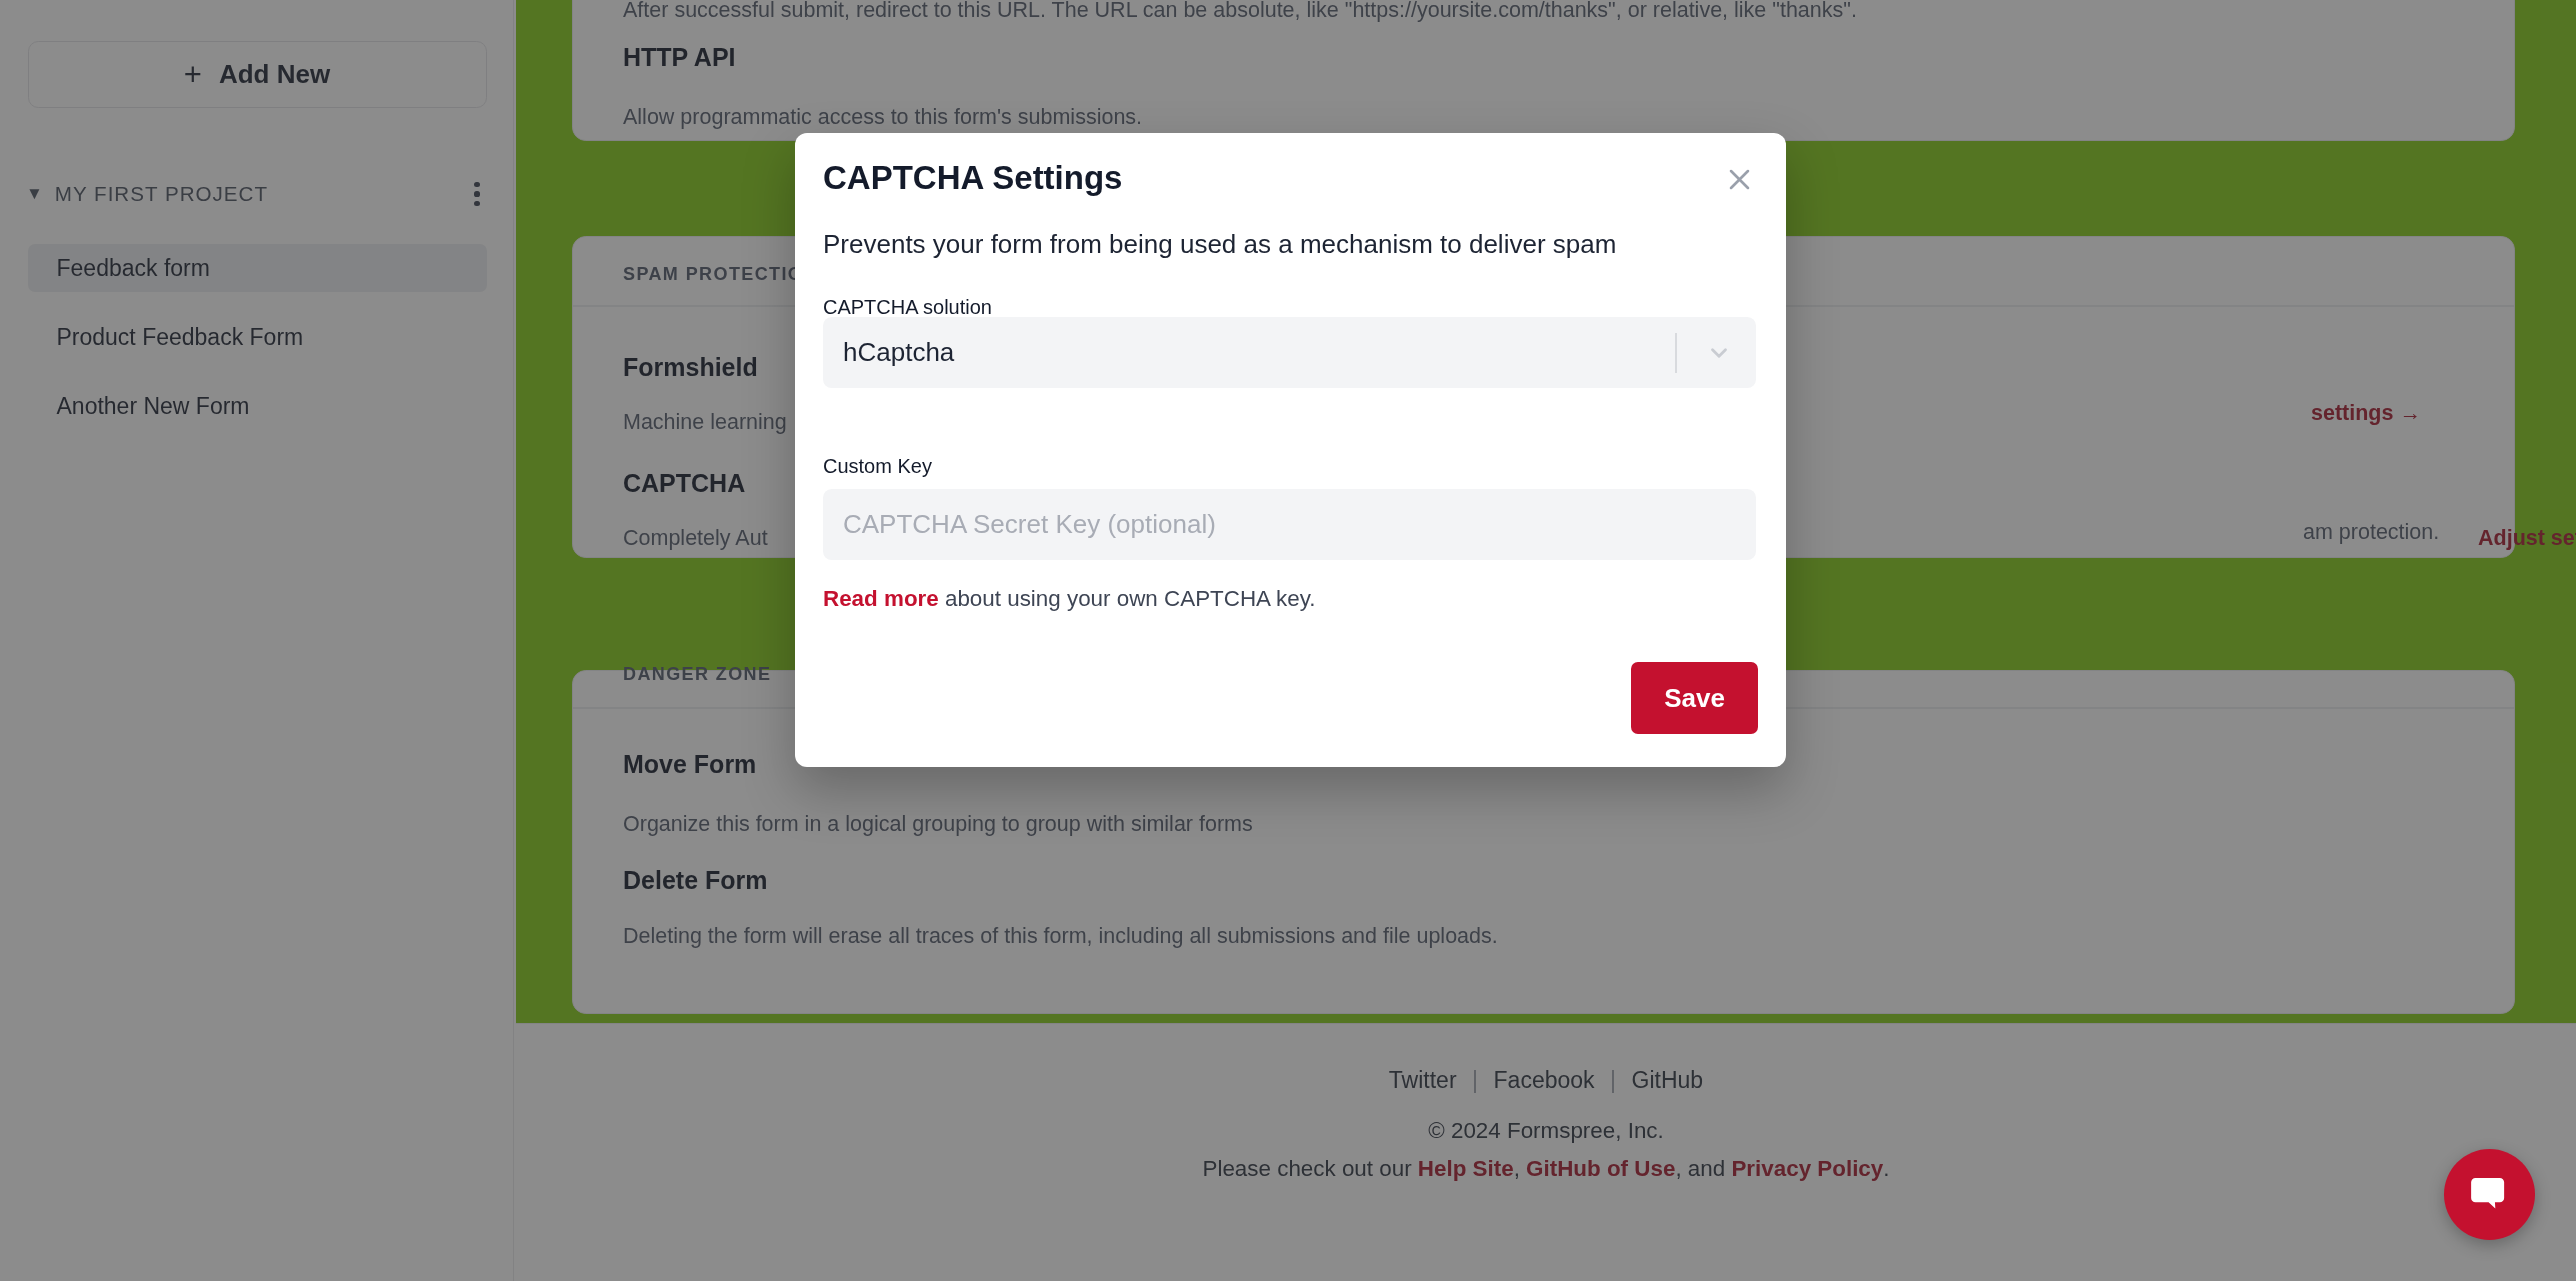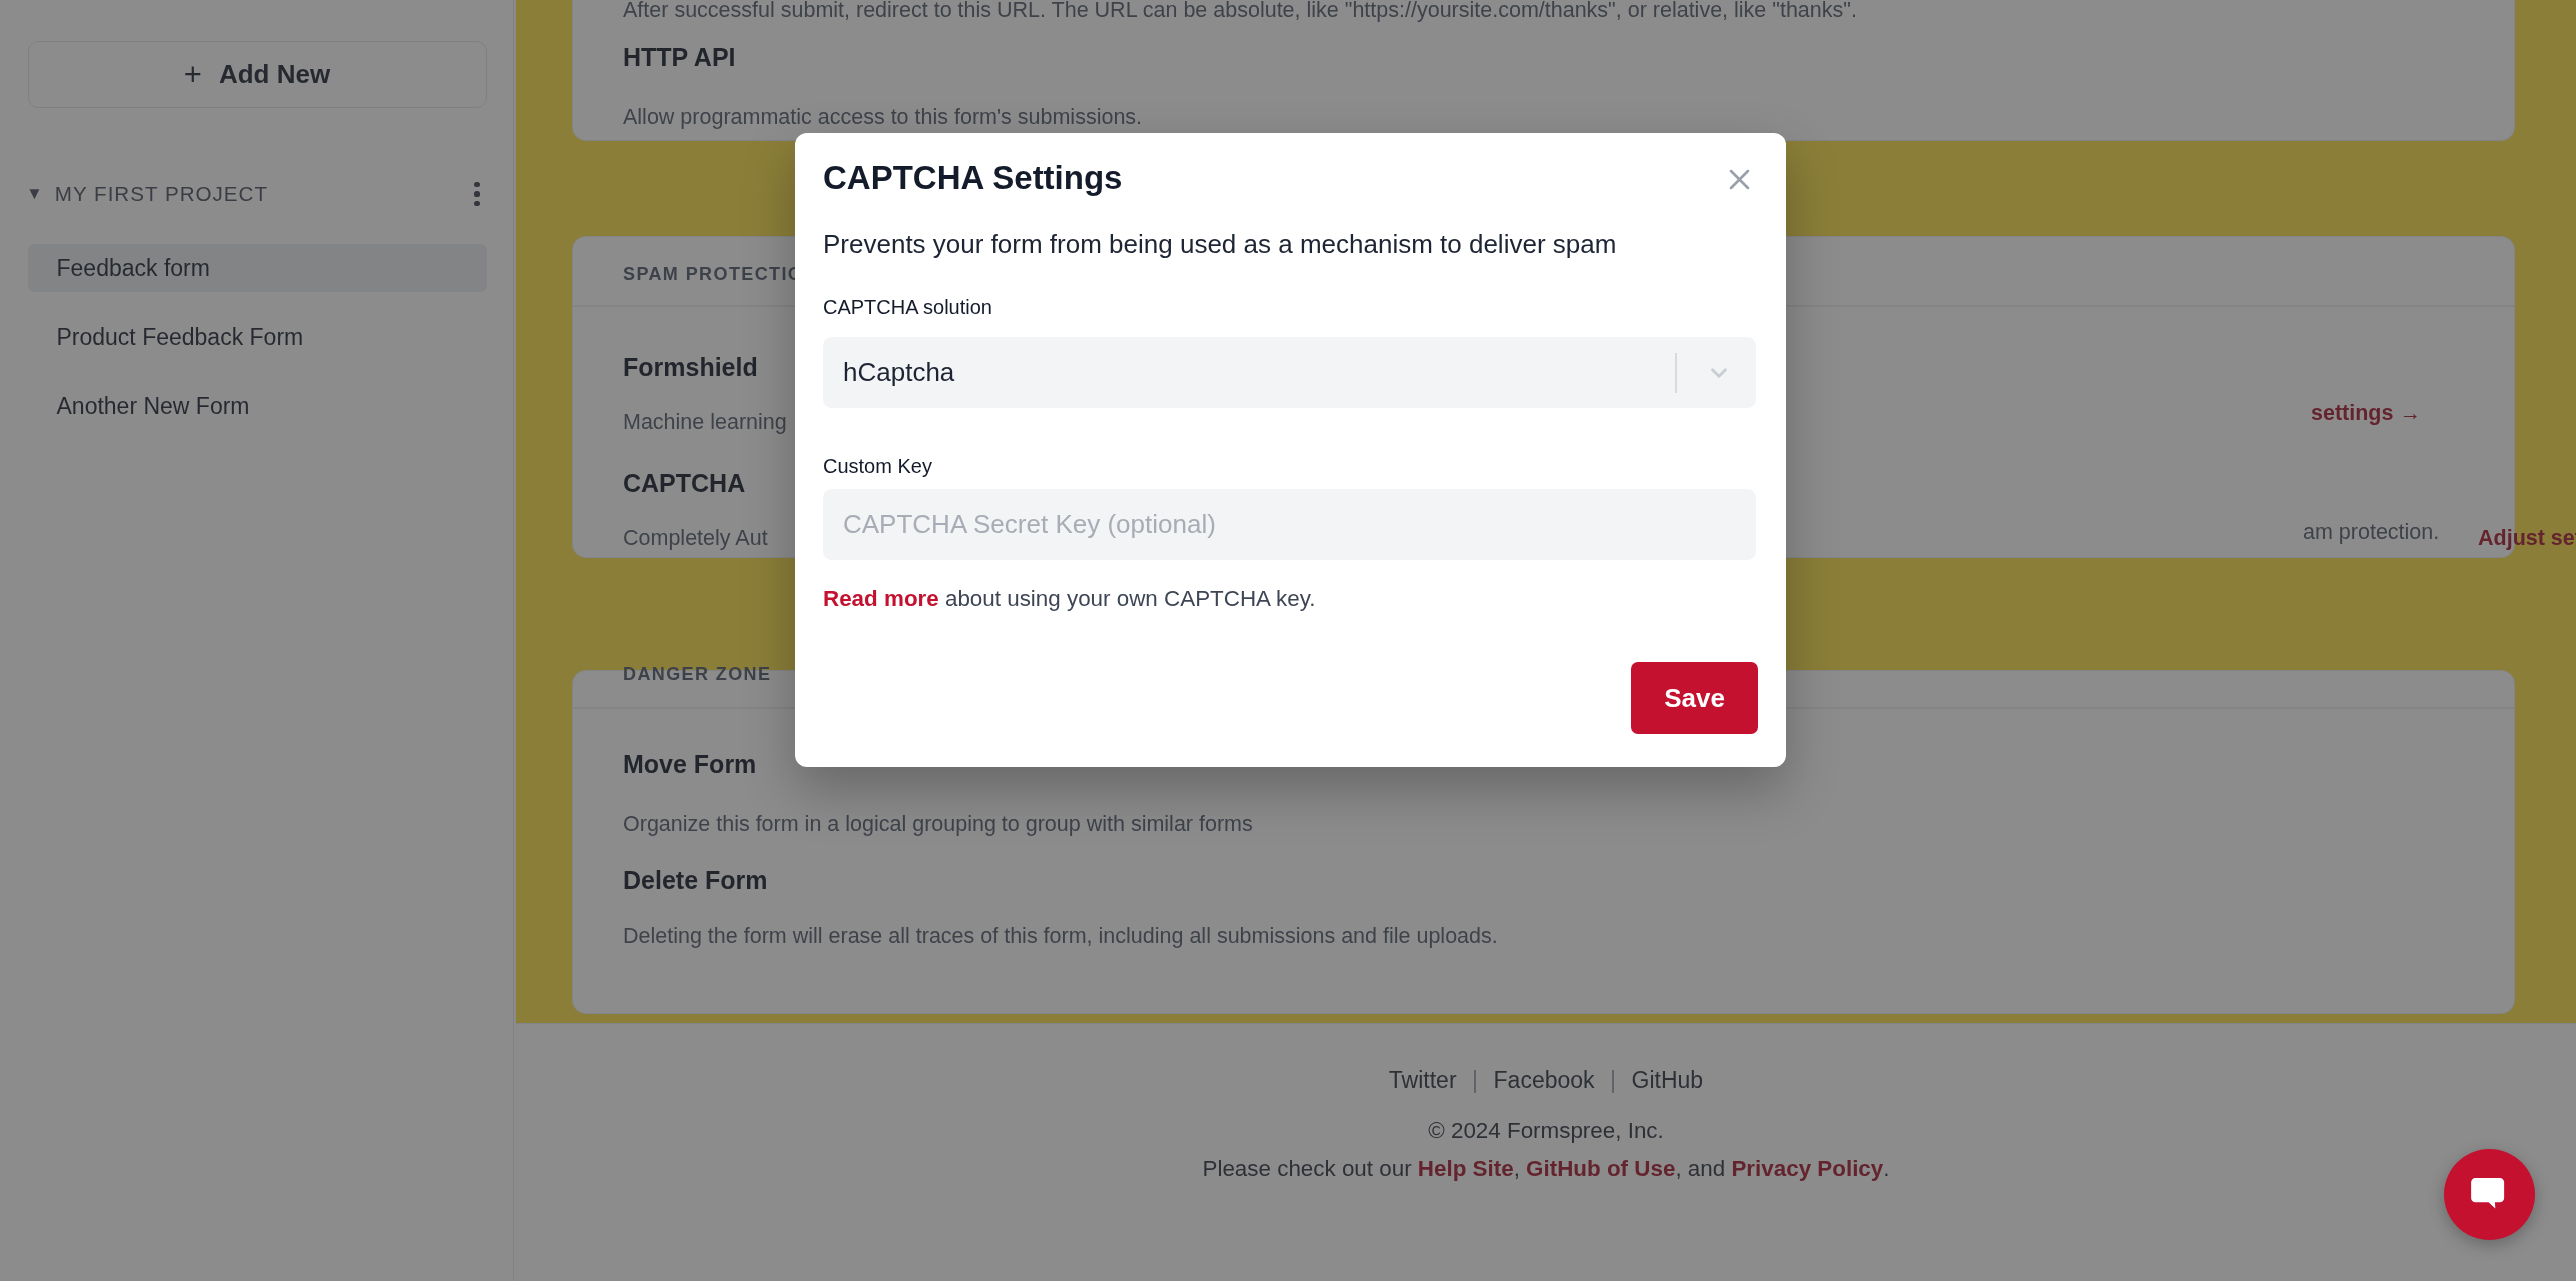--- a/index.html
+++ b/index.html
@@ -48,21 +48,21 @@
     font-size: 23px; color: #1d2433; border-radius: 6.9px; cursor: pointer;
   }
   .form-item.active { background: #eceef1; }
   .fi0 { top: 244px; }
   .fi1 { top: 313px; }
   .fi2 { top: 382px; }
 
   
   .main {
     position: absolute; left: 516px; top: 0; right: 0; bottom: 0;
-    background: #fde047;
+    background: #84cc16;
   }
   .card {
     position: absolute; background: #ffffff;
     border: 1.7px solid #eceef0;
   }
   
   .card-top {
     left: 56px; top: -103px; width: 1943px; height: 244px;
     border-radius: 13.8px;
   }
@@ -130,21 +130,21 @@
   .modal-sub {
     position: absolute; left: 28px; top: 96px;
     font-size: 26px; color: #1d2433; white-space: nowrap;
   }
   .field-label {
     position: absolute; left: 28px; font-size: 20px; font-weight: 400; color: #141b2b;
   }
   .lbl-solution { top: 163px; }
   .lbl-custom { top: 322px; }
   .select-box {
-    position: absolute; left: 28px; top: 204px; width: 933px; height: 71px;
+    position: absolute; left: 28px; top: 184px; width: 933px; height: 71px;
     background: #f3f4f6; border-radius: 8.6px; display: flex; align-items: center;
     padding: 0 0 0 20px; cursor: pointer;
   }
   .select-value { font-size: 26px; color: #1d2433; flex: 1; }
   .select-divider { width: 1.7px; height: 40px; background: #d8dade; margin-right: 29px; }
   .select-chev { margin-right: 24px; display: flex; align-items: center; }
   .text-input {
     position: absolute; left: 28px; top: 356px; width: 933px; height: 71px;
     background: #f3f4f6; border: none; border-radius: 8.6px;
     padding: 0 20px; font-size: 26px; color: #1d2433;

